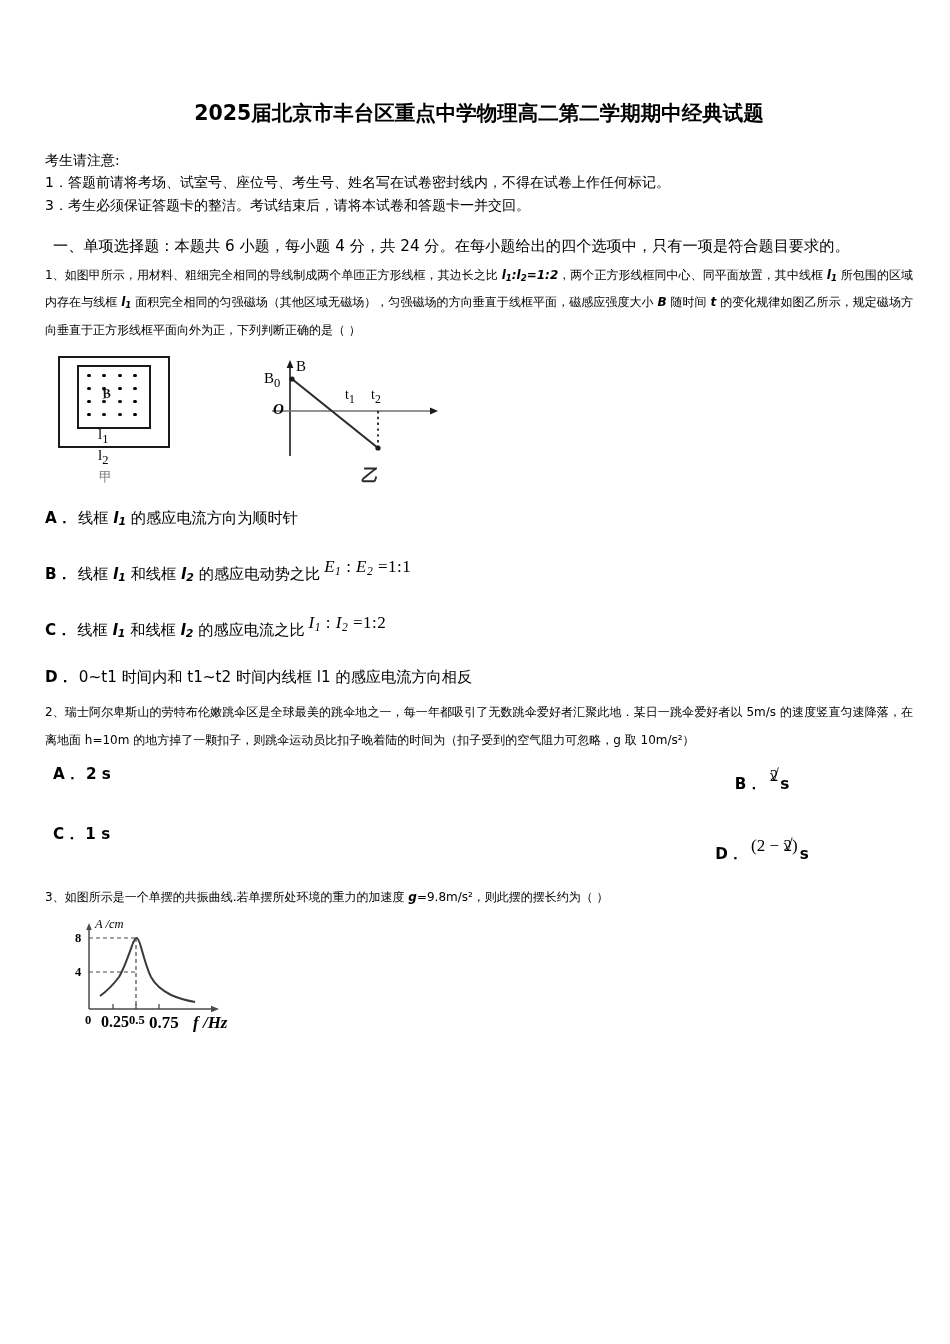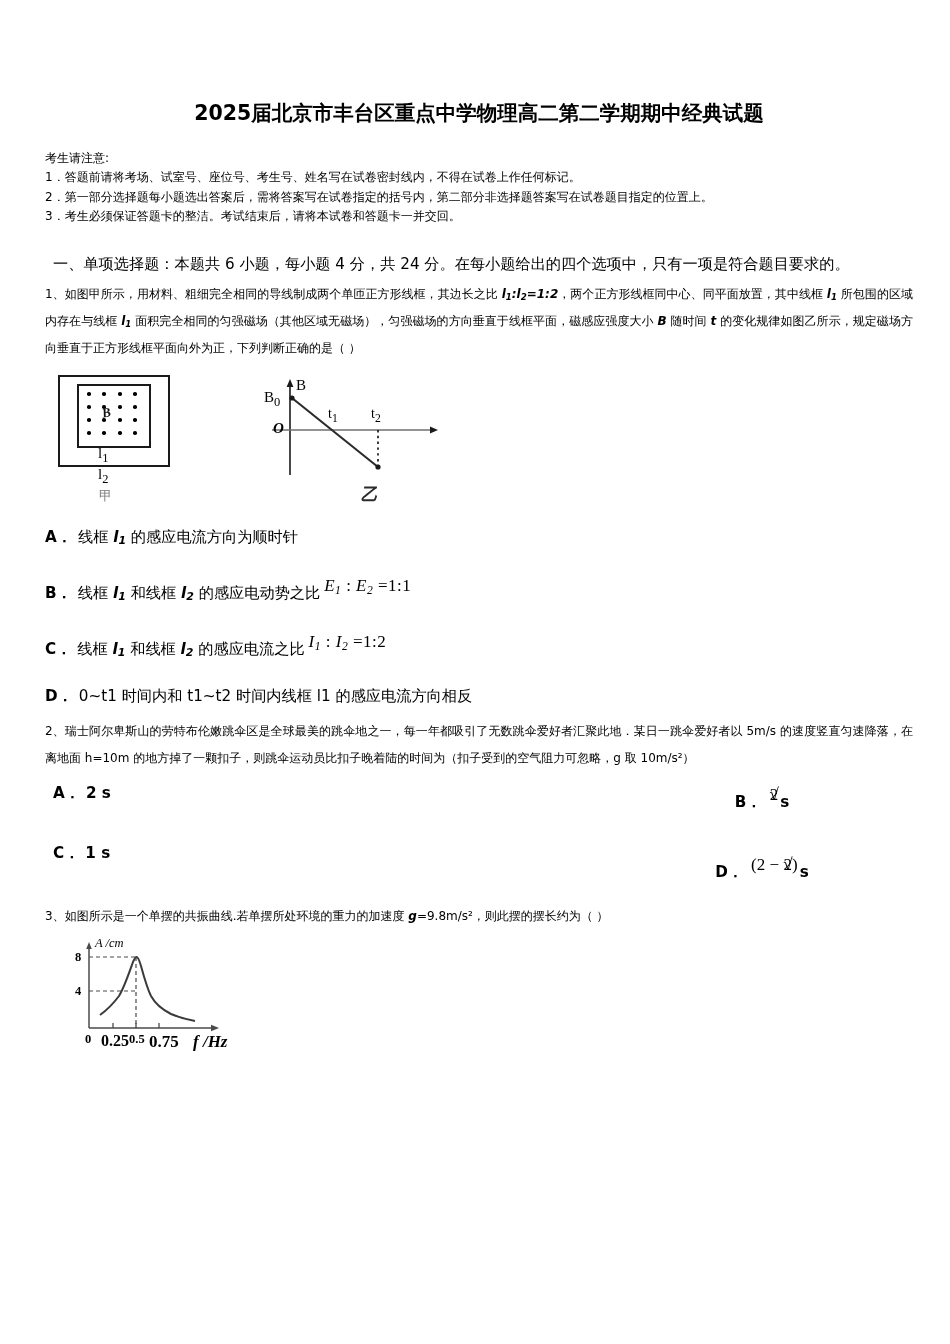--- a/index.html
+++ b/index.html
@@ -37,23 +37,23 @@
     text-align: center;
     letter-spacing: 0px;
     margin: 0 0 22px 0;
     line-height: 1.3;
     color: #000;
   }
 
   
   .notice {
     font-family: "DejaVu Sans", sans-serif;
-    font-size: 12px;
+    font-size: 14px;
     line-height: 1.62;
-    margin-bottom: 26px;
+    margin-bottom: 17px;
   }
   .notice .nline { display: block; }
 
   
   .section-head {
     font-family: "DejaVu Sans", sans-serif;
     font-size: 15.2px;
     line-height: 1.6;
     margin-bottom: 4px;
     margin-left: 8px;
@@ -190,21 +190,20 @@
 <body>
 
 <div class="page">
   <div class="inner">
 
     <h1 class="doc-title">2025届北京市丰台区重点中学物理高二第二学期期中经典试题</h1>
 
     <div class="notice">
       <span class="nline">考生请注意:</span>
       <span class="nline">1．答题前请将考场、试室号、座位号、考生号、姓名写在试卷密封线内，不得在试卷上作任何标记。</span>
-      <span class="nline">2．第一部分选择题每小题选出答案后，需将答案写在试卷指定的括号内，第二部分非选择题答案写在试卷题目指定的位置上。</span>
       <span class="nline">3．考生必须保证答题卡的整洁。考试结束后，请将本试卷和答题卡一并交回。</span>
     </div>
 
     <div class="section-head">一、单项选择题：本题共 6 小题，每小题 4 分，共 24 分。在每小题给出的四个选项中，只有一项是符合题目要求的。</div>
 
     <div class="q-body"><span>1、</span><span>如图甲所示，用材料、粗细完全相同的导线制成两个单匝正方形线框，其边长之比 </span><span class="varb"><span>l</span><span class="sub">1</span><span>:l</span><span class="sub">2</span><span>=1:2</span></span><span>，两个正方形线框同中心、同平面放置，其中线框 </span><span class="varb"><span>l</span><span class="sub">1</span></span><span> 所包围的区域内存在与线框 </span><span class="varb"><span>l</span><span class="sub">1</span></span><span> 面积完全相同的匀强磁场（其他区域无磁场），匀强磁场的方向垂直于线框平面，磁感应强度大小 </span><span class="varb">B</span><span> 随时间 </span><span class="varb">t</span><span> 的变化规律如图乙所示，规定磁场方向垂直于正方形线框平面向外为正，下列判断正确的是（        ）</span></div>
 
     <div class="fig1">
 
       <div class="loopfig">
@@ -245,21 +244,21 @@
 
           <line x1="42" y1="23" x2="128" y2="92" stroke="#2a2a2a" stroke-width="2.1"></line>
           <circle cx="42" cy="23" r="2.6" fill="#1a1a1a"></circle>
           <circle cx="128" cy="92" r="2.6" fill="#1a1a1a"></circle>
 
           <line x1="128" y1="55" x2="128" y2="92" stroke="#1a1a1a" stroke-width="1.7" stroke-dasharray="2.4,3.4"></line>
         </svg>
         <div style="position:absolute;left:46px;top:2px;font-family:'Liberation Serif',serif;font-size:15px;">B</div>
         <div style="position:absolute;left:14px;top:14px;font-family:'Liberation Serif',serif;font-size:15px;"><span>B</span><sub>0</sub></div>
         <div style="position:absolute;left:23px;top:45px;font-family:'Liberation Serif',serif;font-size:15px;font-style:italic;font-weight:bold;">O</div>
-        <div style="position:absolute;left:78px;top:31px;font-family:'Liberation Serif',serif;font-size:14px;"><span>t</span><sub>1</sub></div>
+        <div style="position:absolute;left:95px;top:31px;font-family:'Liberation Serif',serif;font-size:14px;"><span>t</span><sub>1</sub></div>
         <div style="position:absolute;left:121px;top:31px;font-family:'Liberation Serif',serif;font-size:14px;"><span>t</span><sub>2</sub></div>
         <div class="lbl-yi">乙</div>
       </div>
     </div>
 
     <div class="opts-q1">
 
       <div class="opt">
         <span class="opt-label">A．</span><span>线框 </span><span class="varb"><span>l</span><span class="sub">1</span></span><span> 的感应电流方向为顺时针</span>
       </div>

